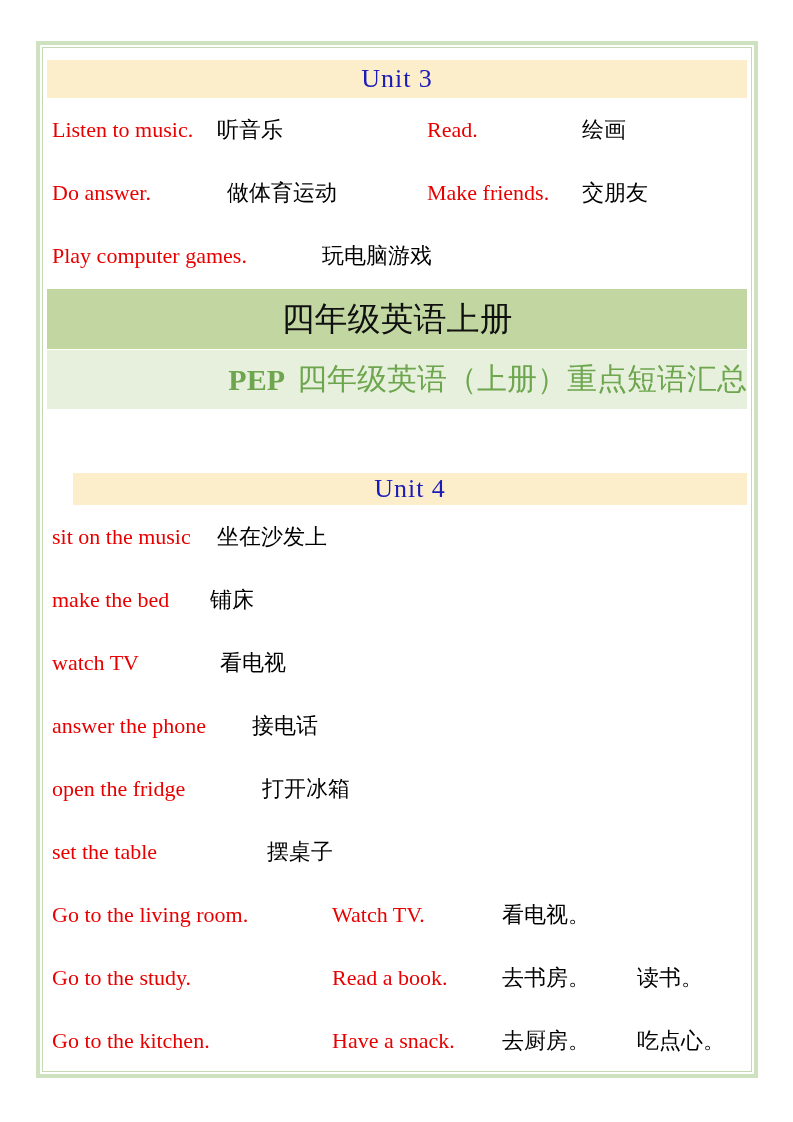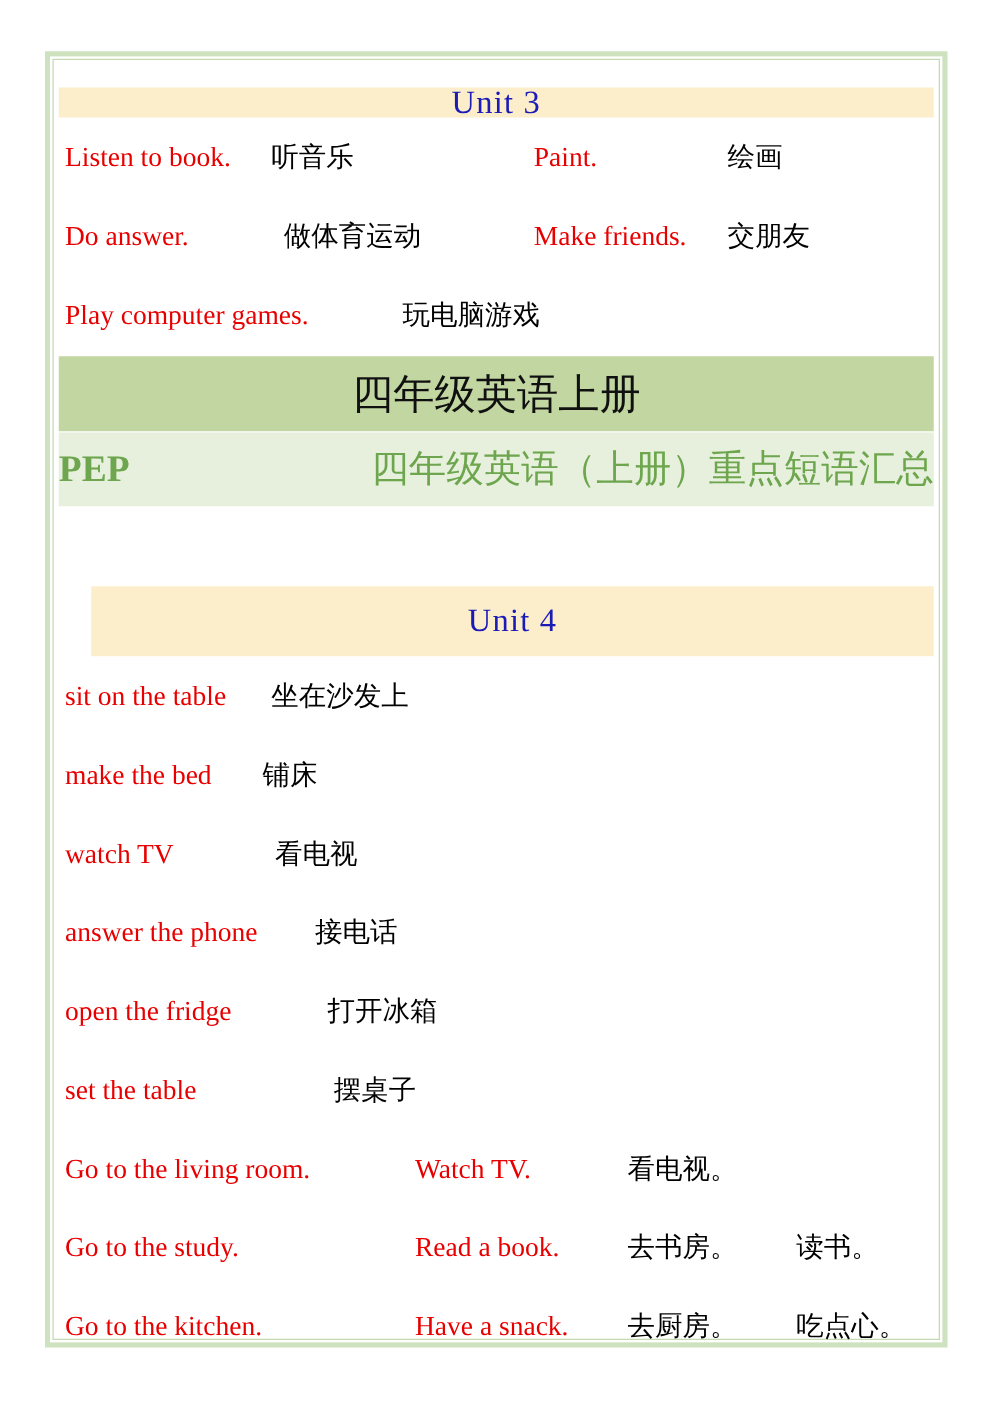--- a/index.html
+++ b/index.html
@@ -8,60 +8,60 @@
     font-family:"Liberation Serif",serif;overflow:hidden;
   }
   .sheet{
     position:absolute;left:36px;top:41px;width:722px;height:1037px;
     box-sizing:border-box;background:#ffffff;
     border:4px solid #cfe2c0;
     box-shadow: inset 0 0 0 2px #ffffff, inset 0 0 0 3px #c5dab3;
     padding:8px 7px 0 7px;
   }
   .unit-header{
-    height:24px;background:#fdeecb;display:flex;align-items:center;justify-content:center;
-    color:#1b1bb8;font-size:26px;letter-spacing:1px;margin-top:17px;
+    height:38px;background:#fdeecb;display:flex;align-items:center;justify-content:center;
+    color:#1b1bb8;font-size:26px;letter-spacing:1px;margin-top:7px;
   }
-  .unit-header.u4{height:56px;margin-top:64px;margin-left:26px;}
+  .unit-header.u4{height:32px;margin-top:64px;margin-left:26px;}
   .row{
     height:63px;display:flex;align-items:center;padding-left:5px;
     font-size:22px;white-space:nowrap;
   }
   .en{color:#e80000;font-family:"Liberation Serif",serif;display:inline-block;}
   .zh{color:#000000;font-family:Liberation Serif, serif;display:inline-block;}
   .mw135{min-width:135px}.mw155{min-width:155px}.mw158{min-width:158px}
   .mw165{min-width:165px}.mw168{min-width:168px}.mw170{min-width:170px}
   .mw175{min-width:175px}.mw200{min-width:200px}.mw210{min-width:210px}
   .mw215{min-width:215px}.mw270{min-width:270px}.mw280{min-width:280px}
   .banner-main{
     height:60px;margin-top:2px;background:#c2d6a2;
     display:flex;align-items:center;justify-content:center;
     font-family:"Liberation Sans",sans-serif;font-size:33px;color:#101010;
   }
   .banner-sub{
     height:59px;margin-top:1px;background:#e7f0dc;
-    display:flex;align-items:center;justify-content:space-between;
-    font-size:30px;color:#6da64e;gap:48px;
+    display:flex;align-items:center;justify-content:flex-end;
+    font-size:30px;color:#6da64e;
   }
   .banner-sub .pep{font-family:"Liberation Serif",serif;font-weight:bold;margin-right:12px;}
   .banner-sub .rest{font-family:Liberation Sans, sans-serif;}
 </style>
 </head>
 <body>
 
 <div class="sheet">
 
   <div class="unit-header">
     <span>Unit 3</span>
   </div>
 
   <div class="row">
-    <span class="en mw165">Listen to book.</span>
+    <span class="en mw165">Listen to music.</span>
     <span class="zh mw210">听音乐</span>
-    <span class="en mw155">Paint.</span>
+    <span class="en mw155">Read.</span>
     <span class="zh">绘画</span>
   </div>
 
   <div class="row">
     <span class="en mw175">Do answer.</span>
     <span class="zh mw200">做体育运动</span>
     <span class="en mw155">Make friends.</span>
     <span class="zh">交朋友</span>
   </div>
 
@@ -77,21 +77,21 @@
   <div class="banner-sub">
     <span class="pep">PEP</span>
     <span class="rest">四年级英语（上册）重点短语汇总</span>
   </div>
 
   <div class="unit-header u4">
     <span>Unit 4</span>
   </div>
 
   <div class="row">
-    <span class="en mw165">sit on the table</span>
+    <span class="en mw165">sit on the music</span>
     <span class="zh">坐在沙发上</span>
   </div>
 
   <div class="row">
     <span class="en mw158">make the bed</span>
     <span class="zh">铺床</span>
   </div>
 
   <div class="row">
     <span class="en mw168">watch TV</span>

